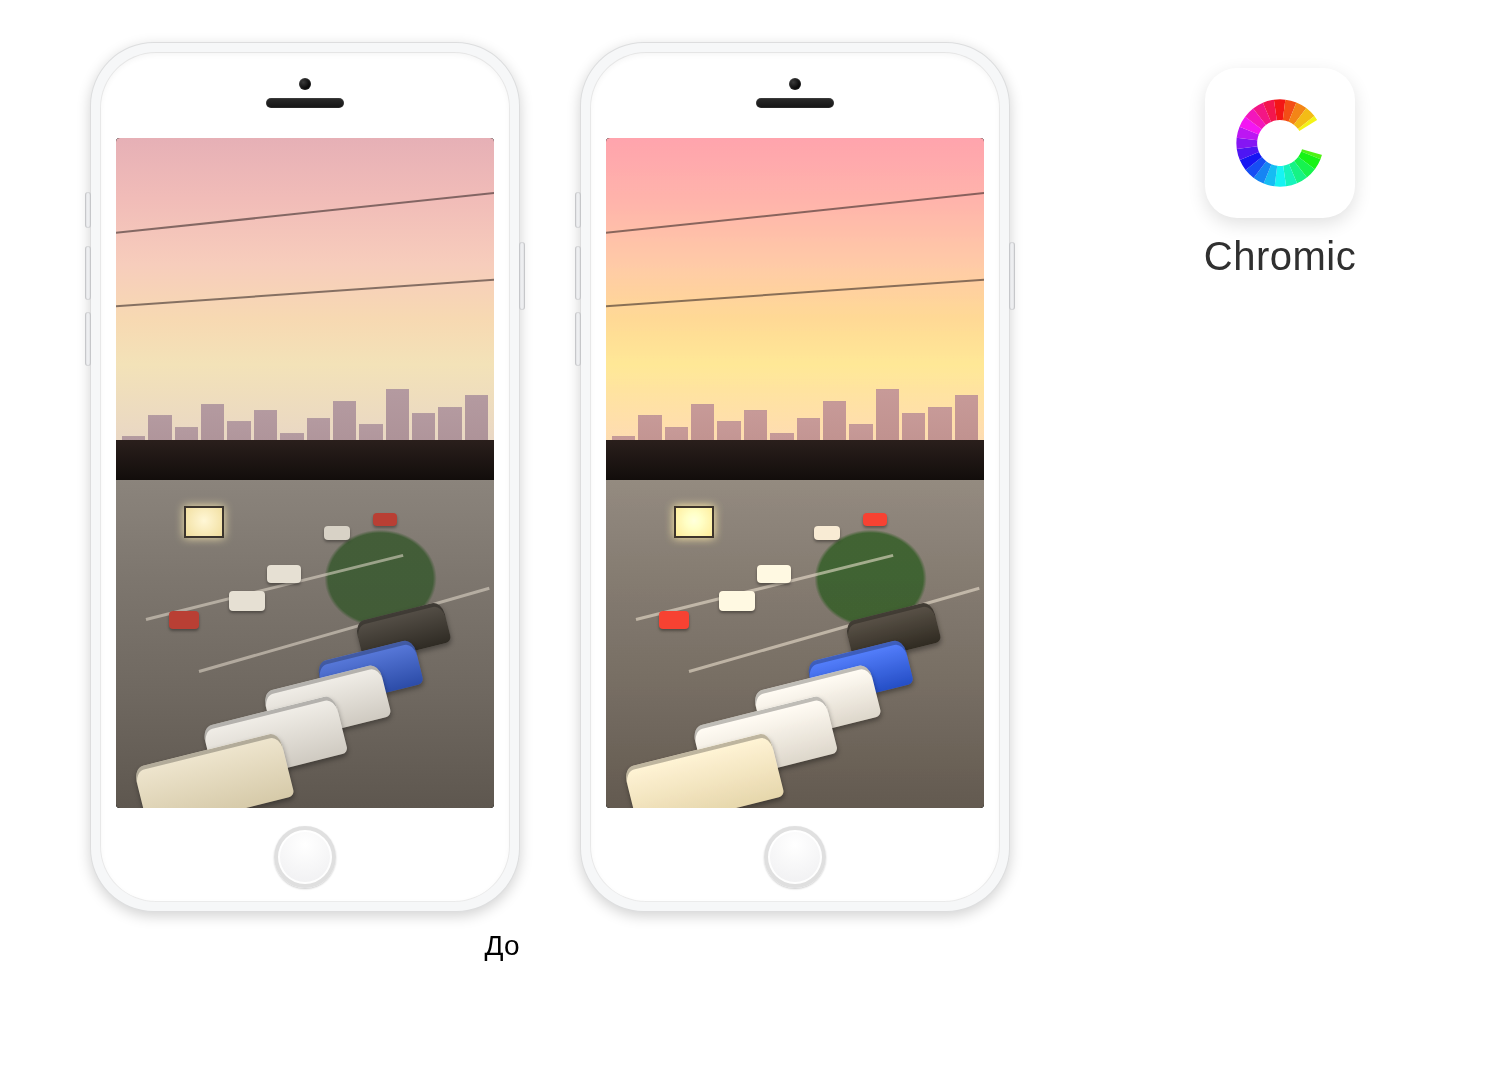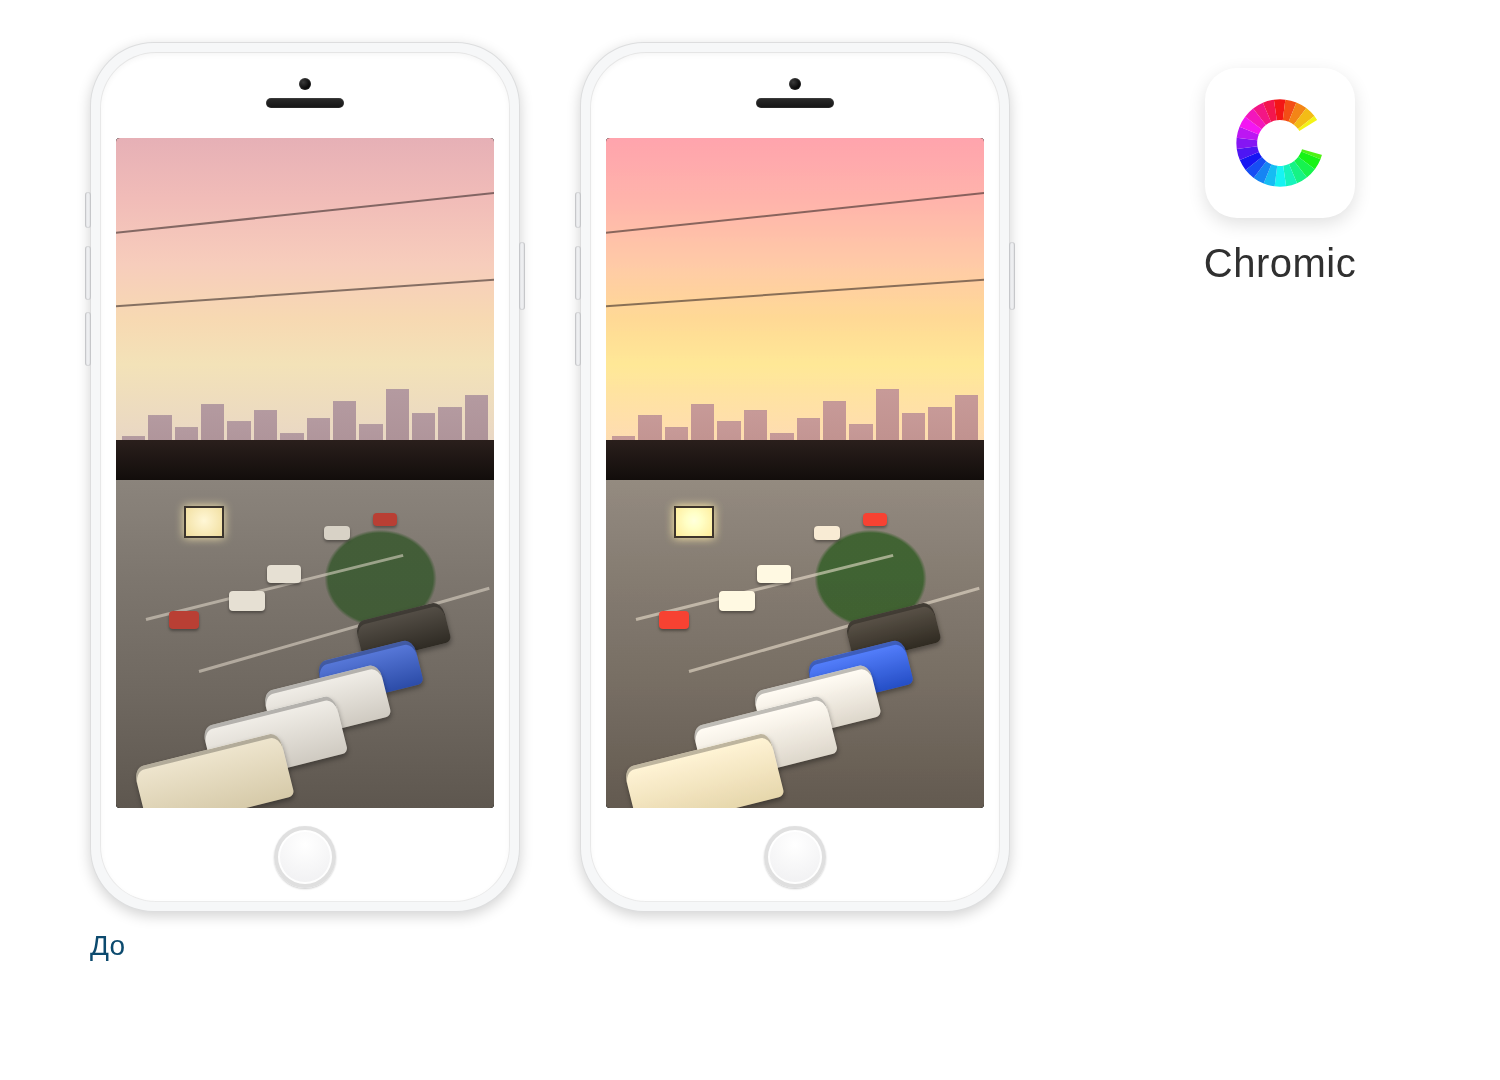--- a/index.html
+++ b/index.html
@@ -208,23 +208,23 @@
   .mcar {
     position:absolute;
     border-radius:4px;
     box-shadow: 0 2px 3px rgba(0,0,0,0.35);
   }
 
   
   .caption {
     position:absolute;
     width:430px;
-    text-align:left;
+    text-align:right;
     font-size:28px;
-    color:#0c4a6e;
+    color:#000000;
     font-weight:400;
     letter-spacing:0.3px;
   }
 
   
   .app-area {
     position:absolute;
     top: 68px;
     right: 110px;
     width: 220px;
@@ -234,21 +234,21 @@
     width:150px; height:150px;
     margin:0 auto;
     border-radius:32px;
     background:#ffffff;
     box-shadow: 0 6px 18px rgba(0,0,0,0.12);
     display:flex;
     align-items:center;
     justify-content:center;
   }
   .app-title {
-    margin-top:23px;
+    margin-top:16px;
     font-size:40px;
     font-weight:300;
     color:#303030;
     letter-spacing:0.5px;
   }
 </style>
 </head>
 <body>
 
 <div class="stage">

